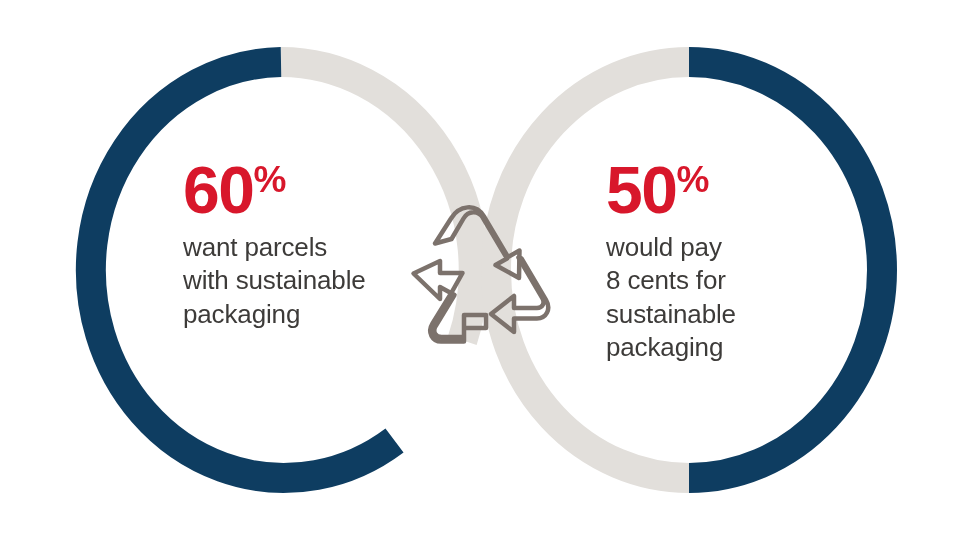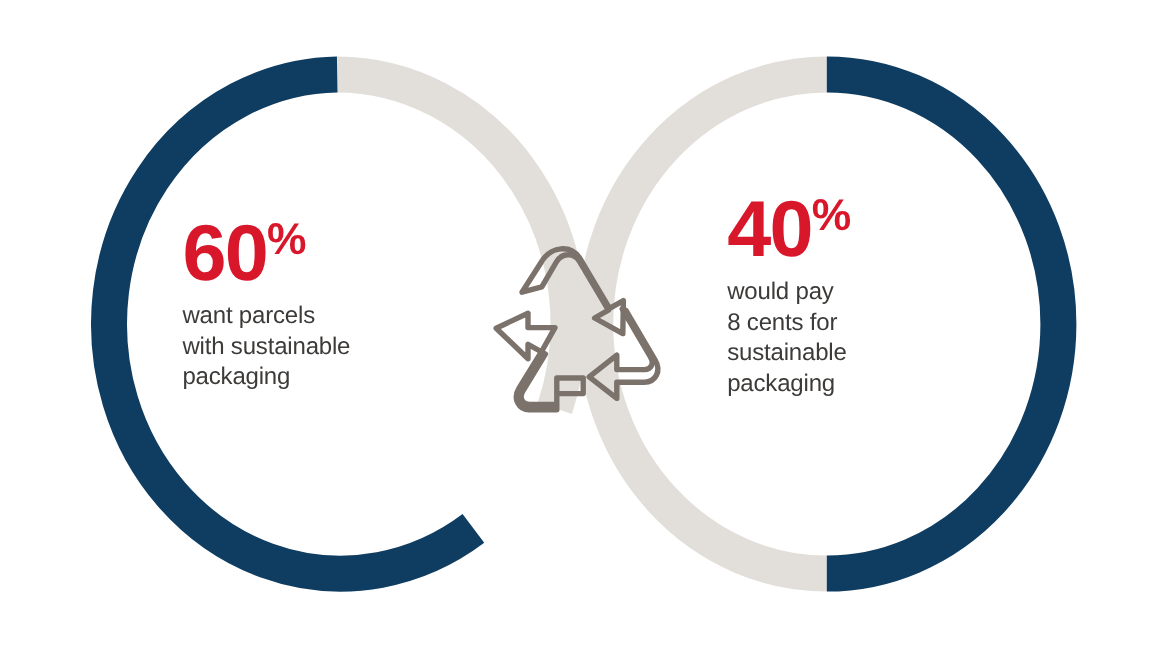--- a/index.html
+++ b/index.html
@@ -29,25 +29,24 @@
     height: 545px;
     pointer-events: none;
   }
 
   .stat-block {
     position: absolute;
     display: block;
   }
 
   .stat-left {
-    left: 152px;
+    left: 183px;
     top: 160px;
     width: 240px;
     text-align: left;
-    margin-top: 20px;
   }
 
   .stat-right {
     left: 606px;
     top: 160px;
     width: 220px;
     text-align: left;
   }
 
   .stat-value {
@@ -68,21 +67,21 @@
     position: relative;
     top: 3px;
     letter-spacing: -1px;
   }
 
   .stat-desc {
     display: block;
     margin-top: 10px;
     color: #3D3B39;
     font-family: "Liberation Sans", sans-serif;
-    font-size: 20px;
+    font-size: 26px;
     font-weight: normal;
     line-height: 1.29;
     letter-spacing: -0.15px;
   }
 
   .recycle-wrap {
     position: absolute;
     left: 403px;
     top: 192px;
     width: 165px;
@@ -175,20 +174,20 @@
                  L 222 232
                  L 268 232
                  C 279 232 285 222 278 211
                  L 231 131
                  Z"></path>
       </g>
     </svg>
   </div>
 
   <div class="stat-block stat-right">
-    <span class="stat-value"><span>40</span><span class="pct">%</span></span>
+    <span class="stat-value"><span>50</span><span class="pct">%</span></span>
     <span class="stat-desc" style="white-space: pre-line;">would pay
 8 cents for
 sustainable
 packaging</span>
   </div>
 
 </div>
 
 </body></html>

